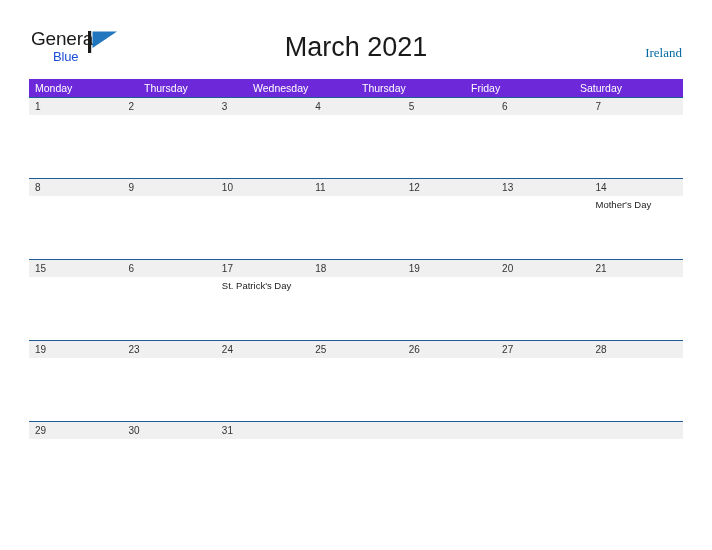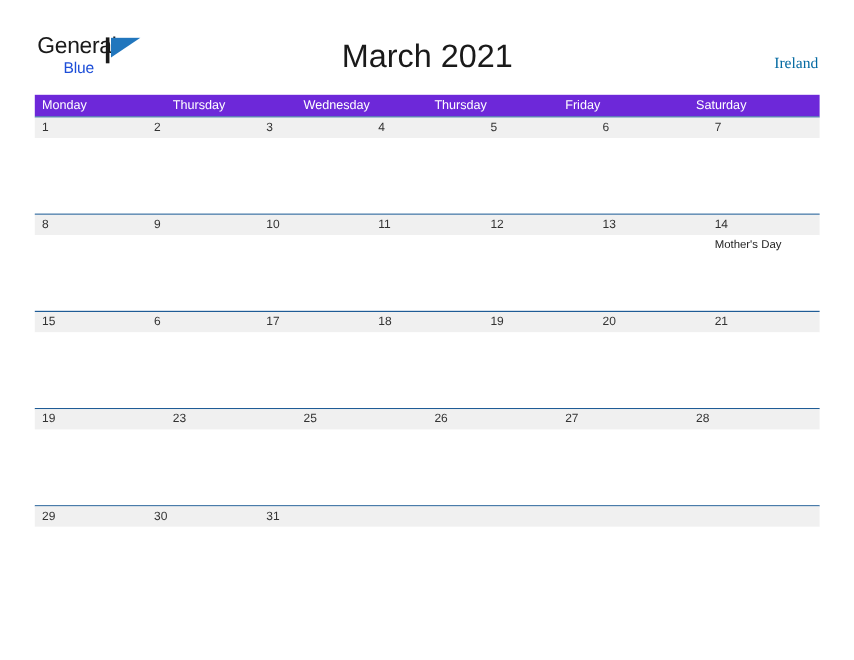--- a/index.html
+++ b/index.html
@@ -280,38 +280,42 @@
         <div class="date-cell">21</div>
       </div>
       <div class="week-events">
         <div class="event-cell">
             <div class="event-text"></div>
           </div>
         <div class="event-cell">
             <div class="event-text"></div>
           </div>
         <div class="event-cell">
+            <div class="event-text">St. Patrick's Day</div>
+          </div>
+        <div class="event-cell">
             <div class="event-text"></div>
           </div>
         <div class="event-cell">
             <div class="event-text"></div>
           </div>
         <div class="event-cell">
             <div class="event-text"></div>
           </div>
         <div class="event-cell">
             <div class="event-text"></div>
           </div>
       </div>
     </div>
 
     <div class="week">
       <div class="week-dates">
         <div class="date-cell">19</div>
         <div class="date-cell">23</div>
+        <div class="date-cell">24</div>
         <div class="date-cell">25</div>
         <div class="date-cell">26</div>
         <div class="date-cell">27</div>
         <div class="date-cell">28</div>
       </div>
       <div class="week-events">
         <div class="event-cell">
             <div class="event-text"></div>
           </div>
         <div class="event-cell">

